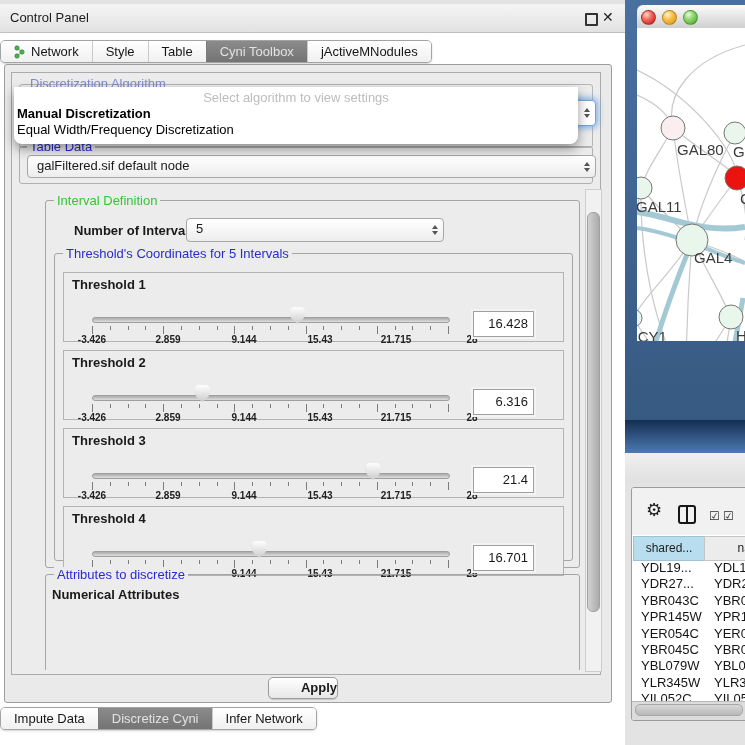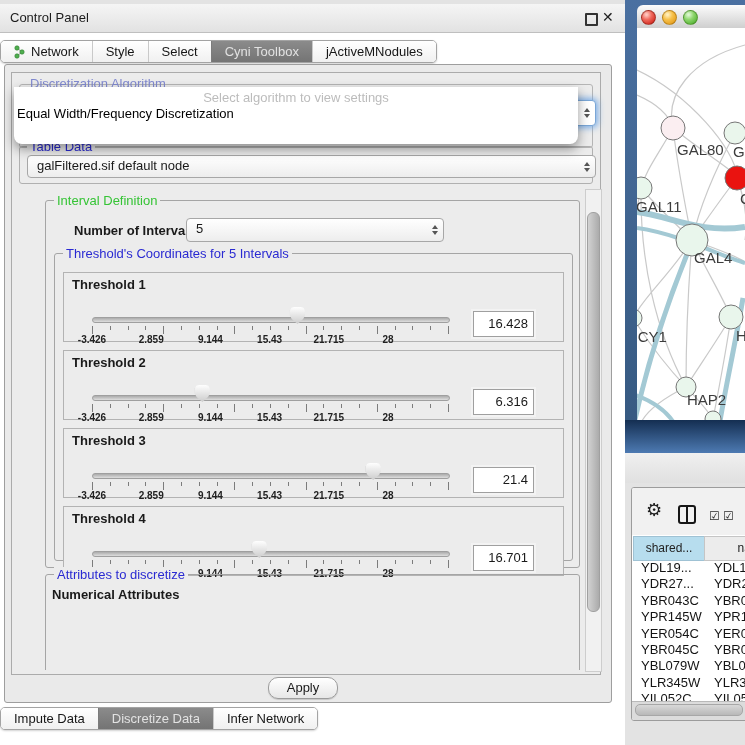--- a/index.html
+++ b/index.html
@@ -66,44 +66,44 @@
   #threshold-list{position:absolute;left:8px;top:10px;width:501px;}
   .th-panel{position:relative;width:499px;height:68px;border:1px solid #b3b3b3;background:#ececec;margin-bottom:4px;margin-top:8px;}
   .th-title{position:absolute;left:8px;top:4px;font-weight:bold;}
   .th-track{position:absolute;left:28px;top:44px;width:356px;height:4px;border:1px solid #9f9f9f;border-radius:3px;
             background:linear-gradient(#ababab,#dedede);}
   .th-handle{position:absolute;top:34px;width:15px;height:17px;background:linear-gradient(#fefefe,#cccccc);
              clip-path:polygon(50% 100%,12% 70%,0 52%,0 20%,10% 4%,26% 0,74% 0,90% 4%,100% 20%,100% 52%,88% 70%);
              filter:drop-shadow(0 0 1px #898989);}
   .th-ticks{position:absolute;left:28px;top:53px;width:356px;height:9px;}
   .th-ticks i{position:absolute;top:0;width:1px;background:#7c7c7c;}
-  .th-scale{position:absolute;left:28px;top:61px;width:296px;height:12px;}
+  .th-scale{position:absolute;left:28px;top:61px;width:356px;height:12px;padding-left:24px;}
   .th-scale span{position:absolute;transform:translateX(-50%);font-size:10px;font-weight:bold;color:#222;white-space:nowrap;}
   .th-value{position:absolute;left:409px;top:38px;width:54px;height:24px;border:1px solid #9f9f9f;background:#fff;
             box-shadow:0 0 0 2px #f3f3f3;text-align:right;padding-right:5px;line-height:24px;font-size:13px;}
 
   #attr-group{position:absolute;left:26px;top:385px;width:533px;height:110px;border:1px solid #a5a5a5;border-radius:3px;}
   #attr-label{left:8px;top:-8px;}
   #attr-subtitle{position:absolute;left:6px;top:12px;font-weight:bold;}
   #attr-list{position:absolute;left:12px;top:31px;width:513px;height:78px;background:#fff;border:1px solid #9f9f9f;overflow:hidden;}
   .attr-item{padding-left:6px;height:18px;line-height:18px;color:#111;}
   #attr-list .thumb{position:absolute;right:1px;top:1px;width:10px;height:74px;background:#b3b3b3;border-radius:5px;border:1px solid #9a9a9a;}
 
-  #apply-btn{left:268px;top:673px;width:68px;height:20px;border:1px solid #9c9c9c;border-radius:10px;
-             background:linear-gradient(#ffffff,#e7e7e7);text-align:center;line-height:19px;box-shadow:0 1px 1px rgba(0,0,0,.15);}
+  #apply-btn{left:268px;top:673px;width:68px;height:20px;border:1px solid #9c9c9c;border-radius:5px;
+             background:linear-gradient(#ffffff,#e7e7e7);text-align:right;line-height:19px;box-shadow:0 1px 1px rgba(0,0,0,.15);font-weight:bold;}
 
   
   #net-frame{left:625px;top:0;width:120px;height:453px;background:linear-gradient(180deg,#4a70a1,#35587f);}
   #net-titlebar{left:637px;top:5px;width:108px;height:23px;border-top-left-radius:6px;
                 background:linear-gradient(#fcfcfc,#cfcfcf);border-bottom:1px solid #9a9a9a;}
   .light{position:absolute;top:4.5px;width:13px;height:13px;border-radius:50%;}
   #light-red{left:4px;background:radial-gradient(circle at 35% 28%,#ffc8c0 5%,#ef6a5e 40%,#d8352a 75%,#a7251d);border:1px solid rgba(120,30,20,.55);}
   #light-yellow{left:25px;background:radial-gradient(circle at 35% 28%,#ffeebb 5%,#f7c14b 40%,#e8a426 75%,#b57c12);border:1px solid rgba(150,100,10,.55);}
   #light-green{left:46px;background:radial-gradient(circle at 35% 28%,#dcf6cf 5%,#8ed66d 40%,#5fb93e 75%,#3f8f26);border:1px solid rgba(60,120,30,.55);}
-  #net-canvas{left:637px;top:28px;width:108px;height:392px;background:#fff;overflow:hidden;}
+  #net-canvas{left:637px;top:28px;width:108px;height:313px;background:#fff;overflow:hidden;}
   #net-bottom-strip{left:625px;top:420px;width:120px;height:33px;background:linear-gradient(180deg,#142e51,#4d7ab2);}
 
   #table-panel-bar{left:625px;top:453px;width:120px;height:30px;background:linear-gradient(#f0f0f0,#e0e0e0);}
   #table-box{left:631px;top:487px;width:114px;height:232px;border:1px solid #9c9c9c;border-radius:3px 0 0 3px;background:#fff;overflow:hidden;}
   #tb-toolbar{position:absolute;left:0;top:0;width:100%;height:47px;background:#f1f1f1;}
   #gear-icon{position:absolute;left:14px;top:11px;font-size:18px;color:#1f1f1f;}
   #split-icon{position:absolute;left:46px;top:17px;width:14px;height:15px;border:2px solid #161616;border-radius:3px;}
   #split-icon::after{content:"";position:absolute;left:50%;top:0;width:2px;height:100%;background:#161616;transform:translateX(-50%);}
   .chk{position:absolute;top:21px;font-size:12px;color:#2a2a2a;}
   #chk1{left:77px;} #chk2{left:91px;}
@@ -137,21 +137,21 @@
               <circle cx="3" cy="3" r="2.2" fill="#4fae4f" stroke="#2e7d2e" stroke-width=".6"></circle>
               <circle cx="8" cy="7" r="2.2" fill="#4fae4f" stroke="#2e7d2e" stroke-width=".6"></circle>
               <circle cx="3" cy="11" r="2.2" fill="#4fae4f" stroke="#2e7d2e" stroke-width=".6"></circle>
             </svg>
             <span>Network</span>
           </div>
           <div class="tab">
             <span>Style</span>
           </div>
           <div class="tab">
-            <span>Select</span>
+            <span>Table</span>
           </div>
           <div class="tab sel">
             <span>Cyni Toolbox</span>
           </div>
           <div class="tab">
             <span>jActiveMNodules</span>
           </div>
         </div>
     </div>
 
@@ -162,20 +162,21 @@
     <div class="abs grouplabel" id="algo-label">Discretization Algorithm</div>
     <div class="combo abs" id="algo-combo">
       <span class="stepper">
           <span class="tri-up"></span>
           <span class="tri-dn"></span>
         </span>
     </div>
 
     <div class="abs" id="algo-popup">
       <div class="pp-placeholder">Select algorithm to view settings</div>
+      <div class="pp-item bold">Manual Discretization</div>
       <div class="pp-item">Equal Width/Frequency Discretization</div>
     </div>
 
     <div class="abs" id="tabledata-group"></div>
     <div class="abs grouplabel blue" id="tabledata-label">Table Data</div>
     <div class="combo abs" id="tabledata-combo">
       <span>galFiltered.sif default node</span>
       <span class="stepper">
           <span class="tri-up"></span>
           <span class="tri-dn"></span>
@@ -358,21 +359,21 @@
     </div>
 
     <div class="abs" id="apply-btn">Apply</div>
 
     <div class="abs tabrow" id="bottom-tabs">
       <div class="tabgrp" id="bottom-tabgrp">
           <div class="tab">
             <span>Impute Data</span>
           </div>
           <div class="tab sel">
-            <span>Discretize Data</span>
+            <span>Discretize Cyni</span>
           </div>
           <div class="tab">
             <span>Infer Network</span>
           </div>
         </div>
     </div>
   </div>
 
   <div class="abs" id="net-frame"></div>
   <div class="abs" id="net-titlebar">

